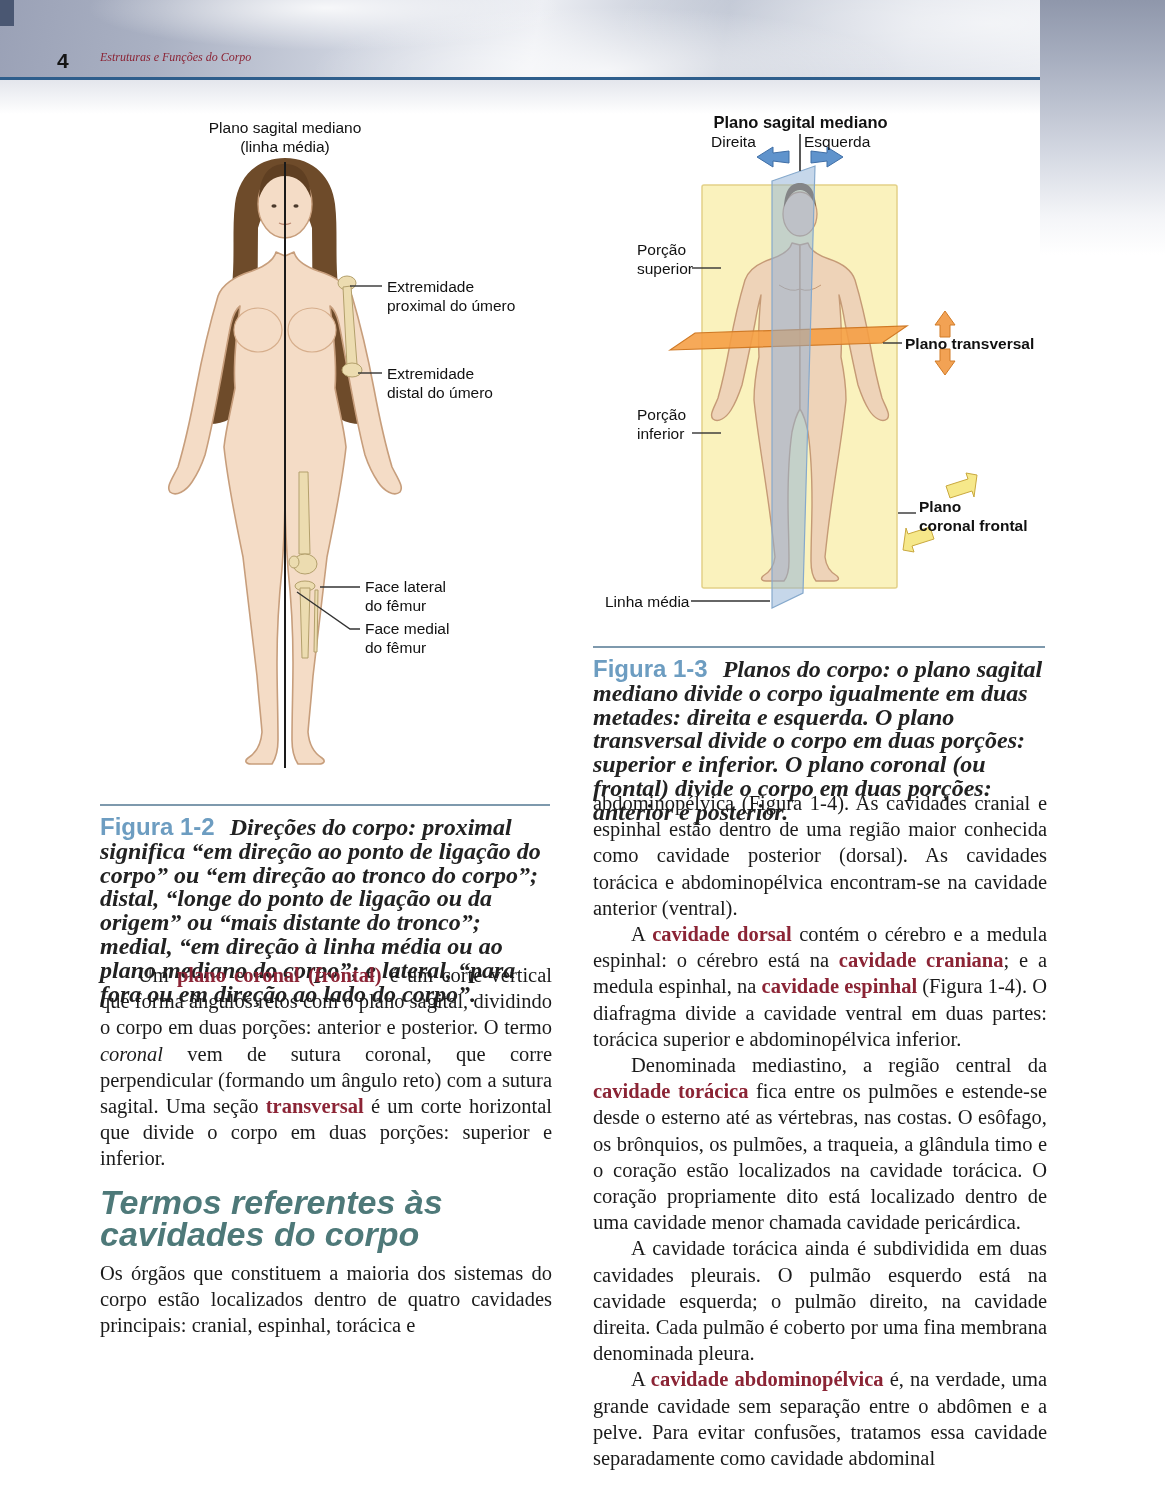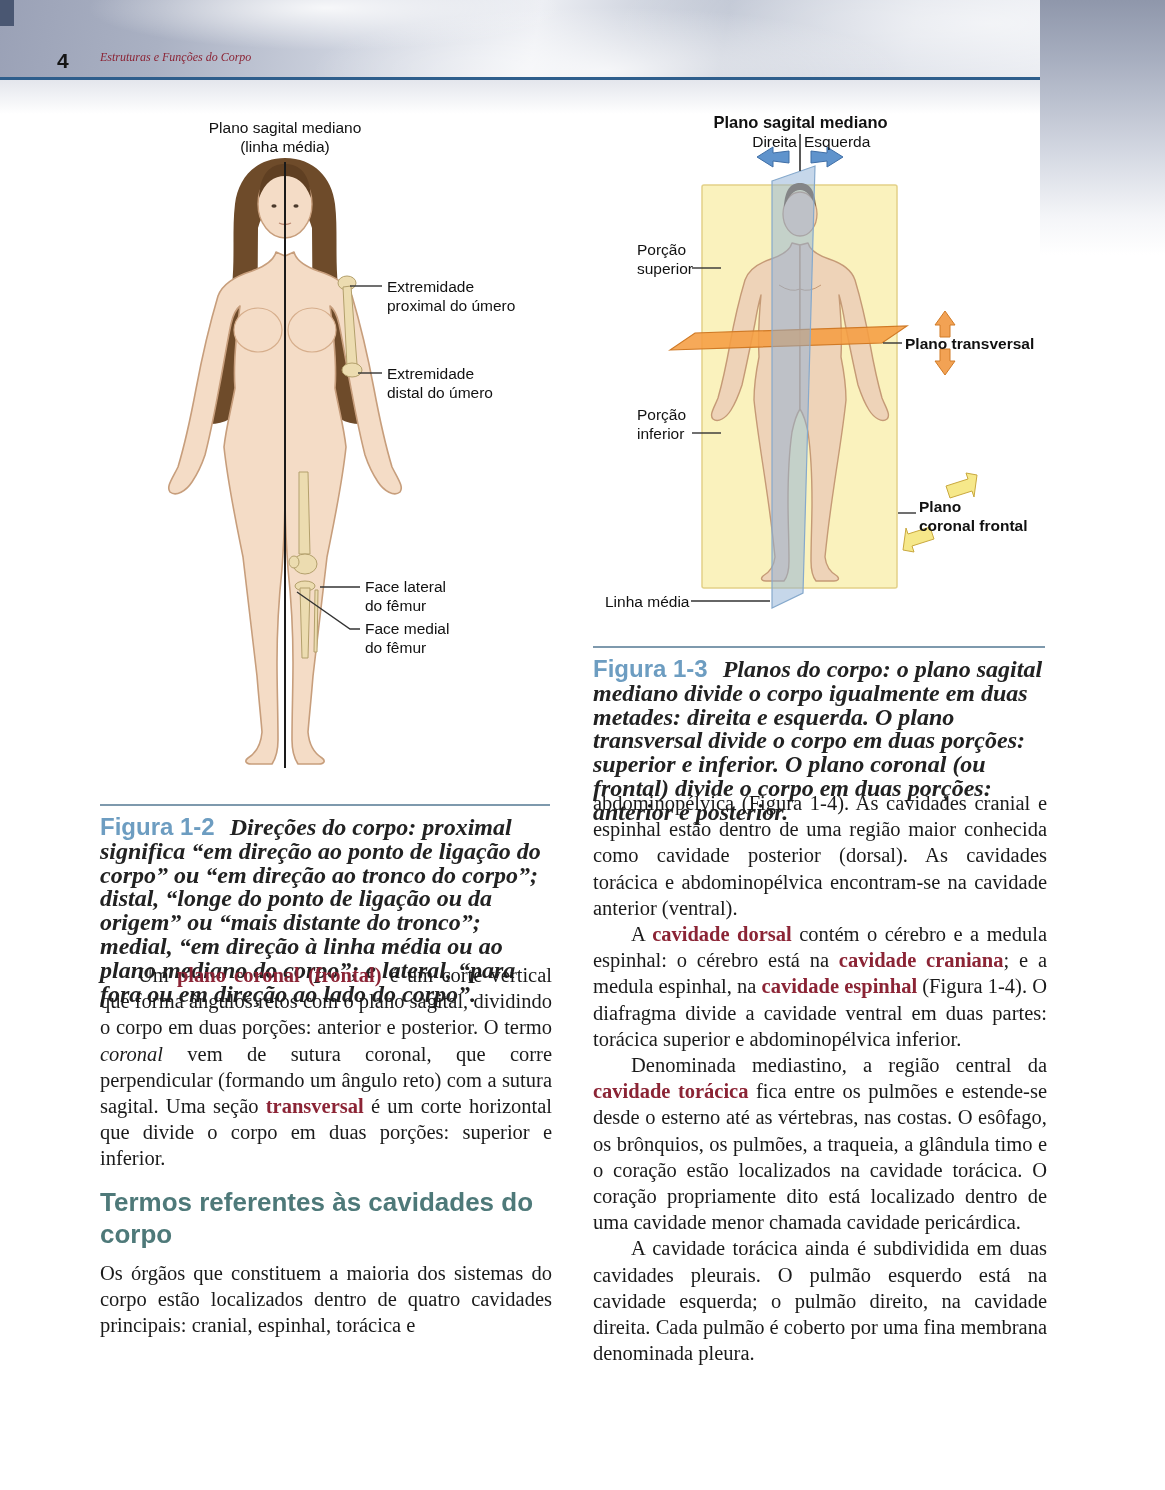--- a/index.html
+++ b/index.html
@@ -38,42 +38,42 @@
   }
   
   .fig { position:absolute; }
   .fig svg { position:absolute; left:0; top:0; }
   .flabel {
     position:absolute; font-family:"Liberation Sans", sans-serif;
     font-size:15.5px; line-height:19px; color:#111; white-space:nowrap;
   }
   .flabel.bold { font-weight:bold; }
   .flabel.center { text-align:center; }
-  .flabel.right { text-align:right; }
+  .flabel.right { }
   .f3-title { font-weight:bold; font-size:16.5px; }
   
   .caption {
     position:absolute; border-top:2px solid #7e99ad; padding-top:9px;
     font-family:"Liberation Serif", serif; font-style:italic; font-weight:bold;
     font-size:24px; line-height:23.8px; color:#222; text-align:left;
   }
   .cap-label {
     font-family:"Liberation Sans", sans-serif; font-style:normal; font-weight:bold;
     color:var(--caption_label,#6d9dc1); margin-right:15px;
   }
   
   .textcol { position:absolute; }
   .textcol p {
     text-align:justify; font-size:20.5px; line-height:26.2px; color:#1a1a1a;
   }
   .textcol p.indent { text-indent:38px; }
   .section-heading {
     font-family:"Liberation Sans", sans-serif; font-weight:bold;
-    font-size:26px; line-height:32px; color:var(--heading,#4e7979);
-    margin:14px 0 10px 0; text-align:left;
+    font-size:34px; line-height:32px; color:var(--heading,#4e7979);
+    margin:14px 0 10px 0; text-align:left;font-style:italic;
   }
   .term { font-weight:bold; color:var(--term,#8b2435);margin-top:10px; }
   .it { font-style:italic; }
 </style>
 </head>
 <body>
 
 <div id="page">
 
   <div class="banner"></div>
@@ -220,15 +220,16 @@
     <p class="indent"><span>Um </span><span class="term">plano coronal (frontal)</span><span> é um corte vertical que forma ângulos retos com o plano sagital, dividindo o corpo em duas porções: anterior e posterior. O termo </span><span class="it">coronal</span><span> vem de sutura coronal, que corre perpendicular (formando um ângulo reto) com a sutura sagital. Uma seção </span><span class="term">transversal</span><span> é um corte horizontal que divide o corpo em duas porções: superior e inferior.</span></p>
     <h2 class="section-heading">Termos referentes às cavidades do corpo</h2>
     <p><span>Os órgãos que constituem a maioria dos sistemas do corpo estão localizados dentro de quatro cavidades principais: cranial, espinhal, torácica e</span></p>
   </div>
 
   <div class="textcol" style="left:593px; top:790px; width:454px;">
     <p><span>abdominopélvica (Figura 1-4). As cavidades cranial e espinhal estão dentro de uma região maior conhecida como cavidade posterior (dorsal). As cavidades torácica e abdominopélvica encontram-se na cavidade anterior (ventral).</span></p>
     <p class="indent"><span>A </span><span class="term">cavidade dorsal</span><span> contém o cérebro e a medula espinhal: o cérebro está na </span><span class="term">cavidade craniana</span><span>; e a medula espinhal, na </span><span class="term">cavidade espinhal</span><span> (Figura 1-4). O diafragma divide a cavidade ventral em duas partes: torácica superior e abdominopélvica inferior.</span></p>
     <p class="indent"><span>Denominada mediastino, a região central da </span><span class="term">cavidade torácica</span><span> fica entre os pulmões e estende-se desde o esterno até as vértebras, nas costas. O esôfago, os brônquios, os pulmões, a traqueia, a glândula timo e o coração estão localizados na cavidade torácica. O coração propriamente dito está localizado dentro de uma cavidade menor chamada cavidade pericárdica.</span></p>
     <p class="indent"><span>A cavidade torácica ainda é subdividida em duas cavidades pleurais. O pulmão esquerdo está na cavidade esquerda; o pulmão direito, na cavidade direita. Cada pulmão é coberto por uma fina membrana denominada pleura.</span></p>
+    <p class="indent"><span>A </span><span class="term">cavidade abdominopélvica</span><span> é, na verdade, uma grande cavidade sem separação entre o abdômen e a pelve. Para evitar confusões, tratamos essa cavidade separadamente como cavidade abdominal</span></p>
   </div>
 
 </div>
 
 </body></html>

